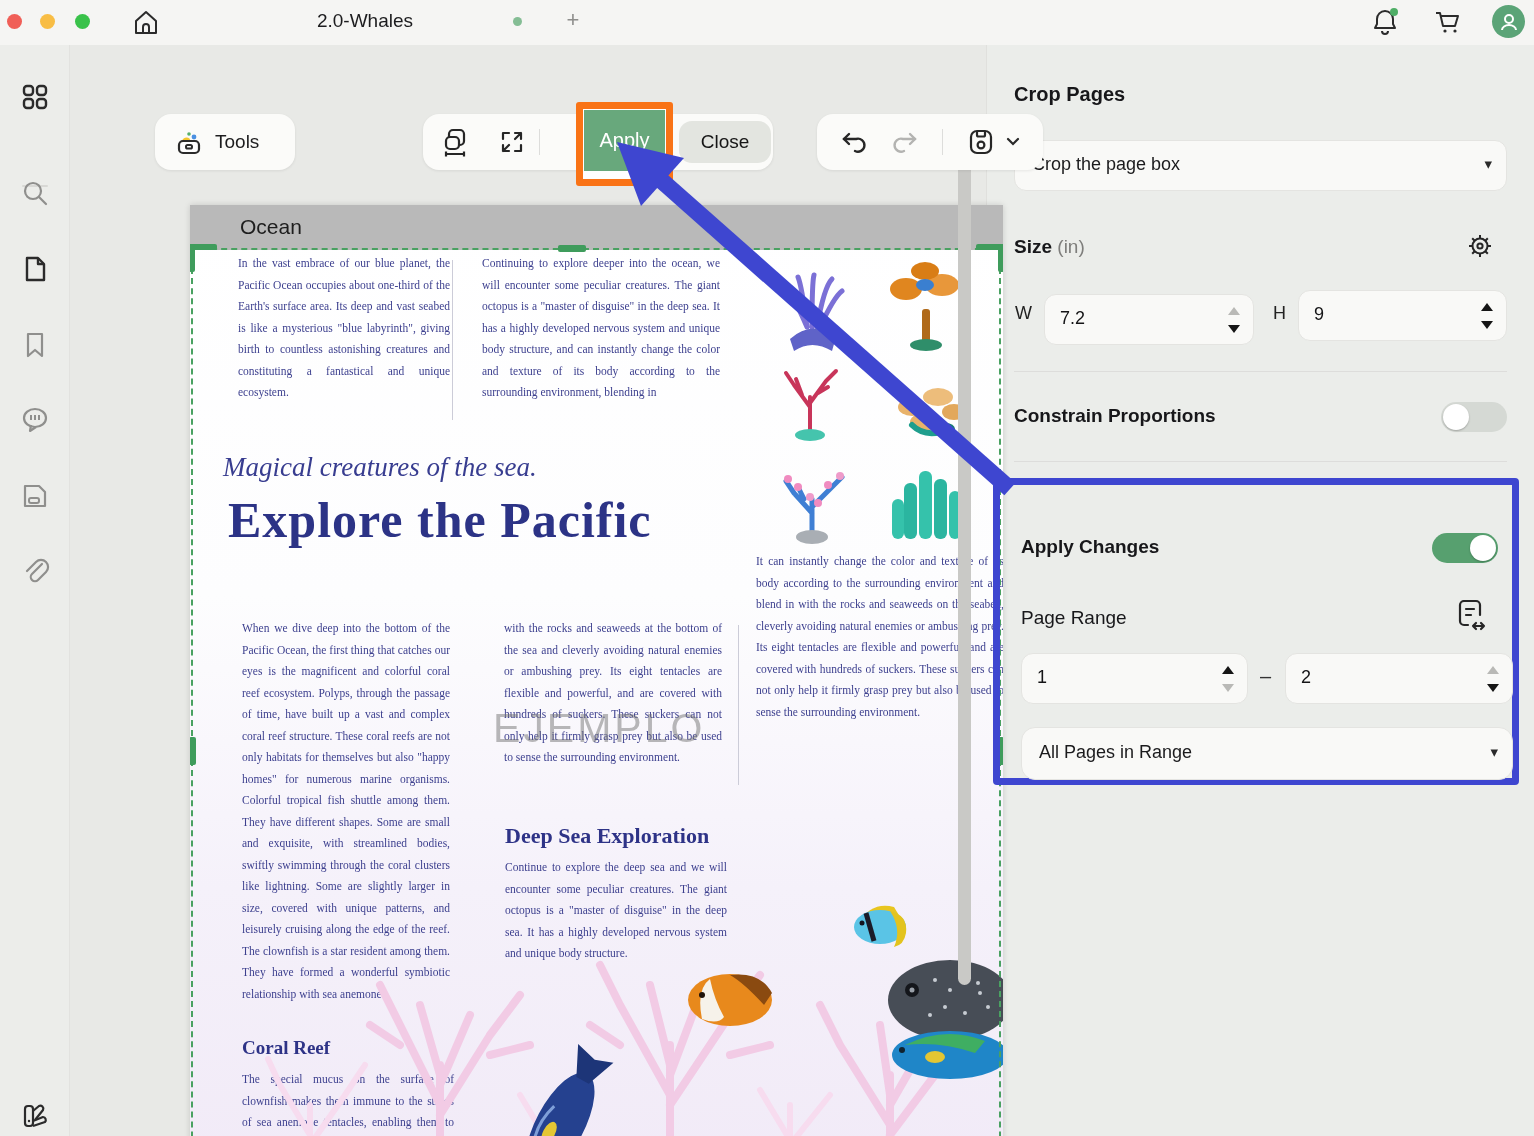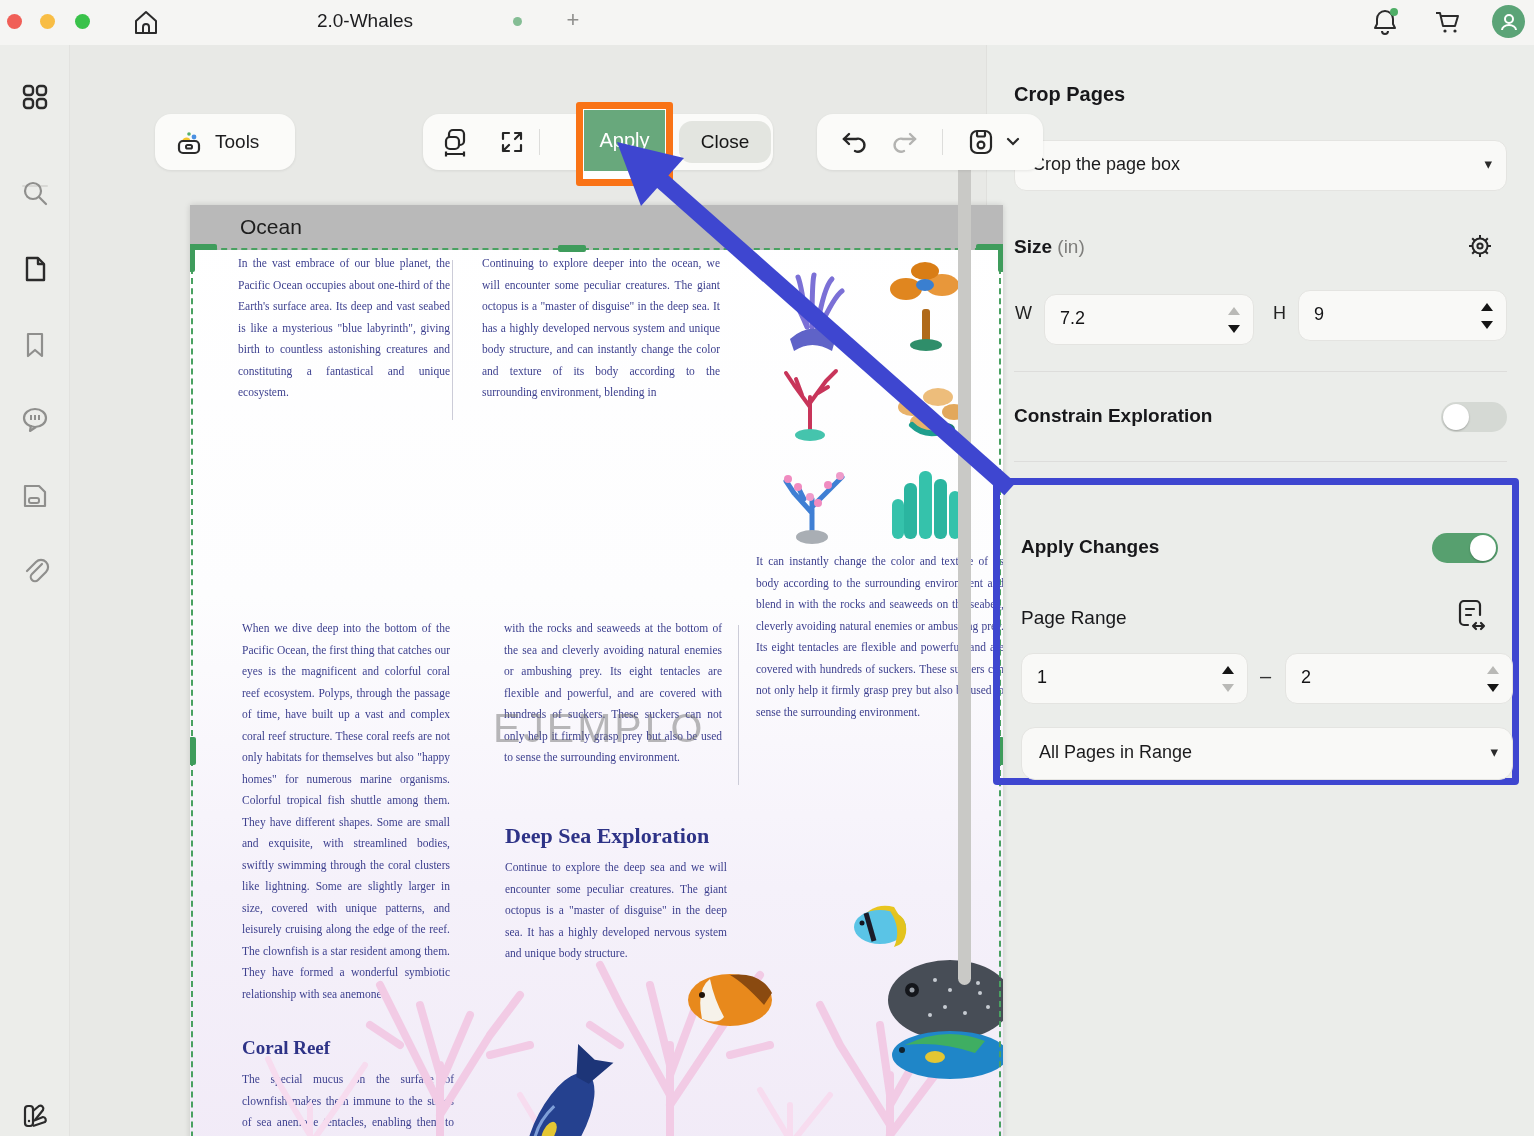--- a/index.html
+++ b/index.html
@@ -238,20 +238,22 @@
         <rect x="172" y="232" width="13" height="60" rx="6" fill="#2bb5a0"></rect>
         <rect x="187" y="244" width="12" height="48" rx="6" fill="#35c2ab"></rect>
         <rect x="130" y="252" width="12" height="40" rx="6" fill="#35c2ab"></rect>
       </g>
     </svg>
 
     <div class="doc-col doc-serif" style="left:48px; top:48px; width:212px">In the vast embrace of our blue planet, the Pacific Ocean occupies about one-third of the Earth's surface area. Its deep and vast seabed is like a mysterious "blue labyrinth", giving birth to countless astonishing creatures and constituting a fantastical and unique ecosystem.</div>
     <div class="col-div" style="left:262px; top:55px; height:160px"></div>
     <div class="doc-col doc-serif" style="left:292px; top:48px; width:238px">Continuing to explore deeper into the ocean, we will encounter some peculiar creatures. The giant octopus is a "master of disguise" in the deep sea. It has a highly developed nervous system and unique body structure, and can instantly change the color and texture of its body according to the surrounding environment, blending in</div>
 
+    <div class="doc-subtitle">Magical creatures of the sea.</div>
+    <div class="doc-heading">Explore the Pacific</div>
 
     <div class="doc-col doc-serif" style="left:566px; top:346px; width:248px">It can instantly change the color and texture of its body according to the surrounding environment and blend in with the rocks and seaweeds on the seabed, cleverly avoiding natural enemies or ambushing prey. Its eight tentacles are flexible and powerful, and are covered with hundreds of suckers. These suckers can not only help it firmly grasp prey but also be used to sense the surrounding environment.</div>
     <div class="doc-col doc-serif" style="left:52px; top:413px; width:208px">When we dive deep into the bottom of the Pacific Ocean, the first thing that catches our eyes is the magnificent and colorful coral reef ecosystem. Polyps, through the passage of time, have built up a vast and complex coral reef structure. These coral reefs are not only habitats for themselves but also "happy homes" for numerous marine organisms. Colorful tropical fish shuttle among them. They have different shapes. Some are small and exquisite, with streamlined bodies, swiftly swimming through the coral clusters like lightning. Some are slightly larger in size, covered with unique patterns, and leisurely cruising along the edge of the reef. The clownfish is a star resident among them. They have formed a wonderful symbiotic relationship with sea anemones.</div>
     <div class="doc-col doc-serif" style="left:314px; top:413px; width:218px">with the rocks and seaweeds at the bottom of the sea and cleverly avoiding natural enemies or ambushing prey. Its eight tentacles are flexible and powerful, and are covered with hundreds of suckers. These suckers can not only help it firmly grasp prey but also be used to sense the surrounding environment.</div>
     <div class="col-div" style="left:548px; top:420px; height:160px"></div>
 
     <div class="doc-h2" style="left:315px; top:618px; font-size:22px">Deep Sea Exploration</div>
     <div class="doc-col doc-serif" style="left:315px; top:652px; width:222px">Continue to explore the deep sea and we will encounter some peculiar creatures. The giant octopus is a "master of disguise" in the deep sea. It has a highly developed nervous system and unique body structure.</div>
 
     <div class="doc-h2" style="left:52px; top:832px; font-size:19px">Coral Reef</div>
@@ -422,21 +424,21 @@
   <div class="pfield hfield">
     <span class="field-val">9</span>
     <div class="stepper">
       <div class="tri tri-up"></div>
       <div class="tri tri-dn"></div>
     </div>
   </div>
 
   <div class="p-div" style="top:326px"></div>
 
-  <div class="constrain-label">Constrain Exploration</div>
+  <div class="constrain-label">Constrain Proportions</div>
   <div class="toggle toggle-off" style="left:454px; top:357px">
     <div class="knob" style="left:2px"></div>
   </div>
 
   <div class="p-div" style="top:416px"></div>
 
   <div class="apply-box">
     <div class="ac-label">Apply Changes</div>
     <div class="toggle toggle-on" style="right:14px; top:48px">
       <div class="knob" style="right:2px"></div>

